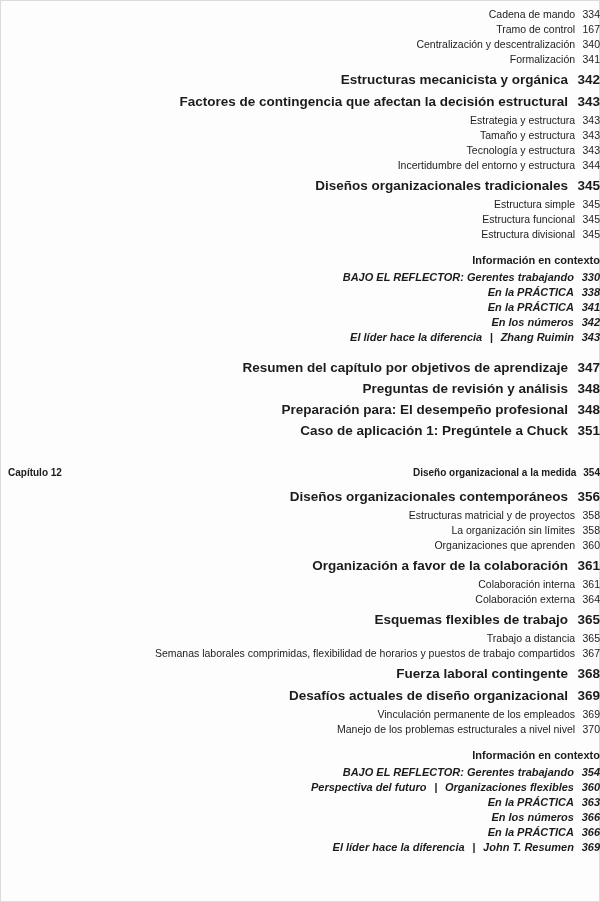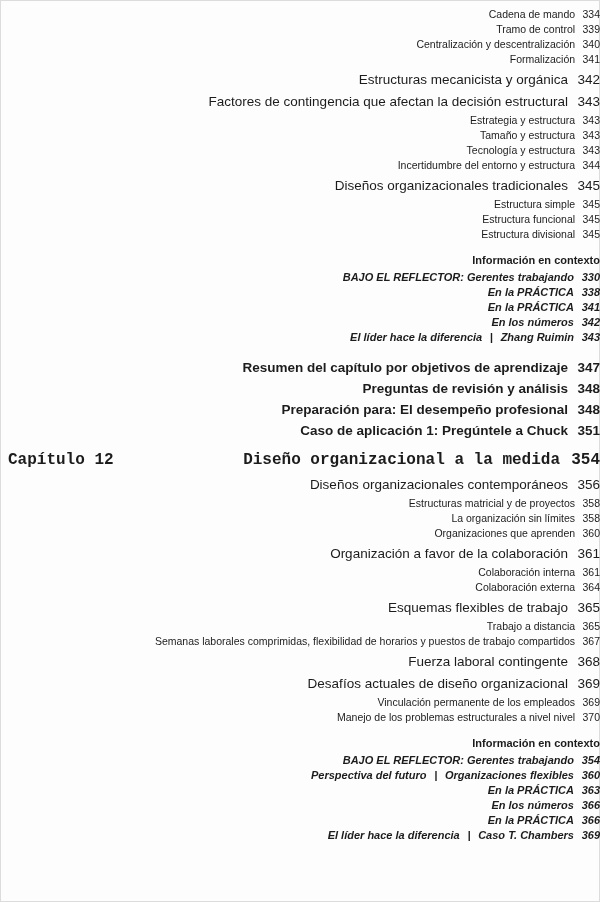--- a/index.html
+++ b/index.html
@@ -30,21 +30,21 @@
     padding-left: 110px;
     font-weight: normal;
   }
   
   .e-section {
     font-size: 13.5px;
     line-height: 18px;
     margin-top: 4px;
     margin-bottom: 2px;
     padding-left: 54px;
-    font-weight: normal;
+    font-weight: bold;
   }
   
   .e-featurehead {
     font-size: 11px;
     line-height: 15px;
     margin-top: 11px;
     margin-bottom: 2px;
     padding-left: 93px;
     font-weight: bold;
   }
@@ -60,43 +60,42 @@
     font-size: 13.5px;
     line-height: 19px;
     margin-top: 2px;
     padding-left: 104px;
     font-weight: bold;
   }
   .e-feature + .e-endmatter { margin-top: 13px; }
   
   .e-chapter {
     position: relative;
-    font-size: 16px;
+    font-size: 10px;
     line-height: 21px;
-    margin-top: 10px;
+    margin-top: 22px;
     margin-bottom: 5px;
     padding-left: 93px;
     font-weight: bold;
-    font-family: Liberation Mono, monospace;
   }
   .chapter-label {
     position: absolute;
     left: 8px;
     top: 0;
   }
   .page-num { margin-left: 0.7em; }
   .sep { margin: 0 0.7em; font-style: italic; }
 </style>
 </head>
 <body>
 
 <div class="page">
   <div>
       <div class="entry e-sub"><span>Cadena de mando</span><span class="page-num">334</span></div>
-      <div class="entry e-sub"><span>Tramo de control</span><span class="page-num">339</span></div>
+      <div class="entry e-sub"><span>Tramo de control</span><span class="page-num">167</span></div>
       <div class="entry e-sub"><span>Centralización y descentralización</span><span class="page-num">340</span></div>
       <div class="entry e-sub"><span>Formalización</span><span class="page-num">341</span></div>
       <div class="entry e-section"><span>Estructuras mecanicista y orgánica</span><span class="page-num">342</span></div>
       <div class="entry e-section"><span>Factores de contingencia que afectan la decisión estructural</span><span class="page-num">343</span></div>
       <div class="entry e-sub"><span>Estrategia y estructura</span><span class="page-num">343</span></div>
       <div class="entry e-sub"><span>Tamaño y estructura</span><span class="page-num">343</span></div>
       <div class="entry e-sub"><span>Tecnología y estructura</span><span class="page-num">343</span></div>
       <div class="entry e-sub"><span>Incertidumbre del entorno y estructura</span><span class="page-num">344</span></div>
       <div class="entry e-section"><span>Diseños organizacionales tradicionales</span><span class="page-num">345</span></div>
       <div class="entry e-sub"><span>Estructura simple</span><span class="page-num">345</span></div>
@@ -126,15 +125,15 @@
       <div class="entry e-section"><span>Fuerza laboral contingente</span><span class="page-num">368</span></div>
       <div class="entry e-section"><span>Desafíos actuales de diseño organizacional</span><span class="page-num">369</span></div>
       <div class="entry e-sub"><span>Vinculación permanente de los empleados</span><span class="page-num">369</span></div>
       <div class="entry e-sub"><span>Manejo de los problemas estructurales a nivel nivel</span><span class="page-num">370</span></div>
       <div class="entry e-featurehead"><span>Información en contexto</span></div>
       <div class="entry e-feature"><span>BAJO EL REFLECTOR: Gerentes trabajando</span><span class="page-num">354</span></div>
       <div class="entry e-feature"><span>Perspectiva del futuro</span><span class="sep">|</span><span>Organizaciones flexibles</span><span class="page-num">360</span></div>
       <div class="entry e-feature"><span>En la PRÁCTICA</span><span class="page-num">363</span></div>
       <div class="entry e-feature"><span>En los números</span><span class="page-num">366</span></div>
       <div class="entry e-feature"><span>En la PRÁCTICA</span><span class="page-num">366</span></div>
-      <div class="entry e-feature"><span>El líder hace la diferencia</span><span class="sep">|</span><span>Caso T. Chambers</span><span class="page-num">369</span></div>
+      <div class="entry e-feature"><span>El líder hace la diferencia</span><span class="sep">|</span><span>John T. Resumen</span><span class="page-num">369</span></div>
     </div>
 </div>
 
 </body></html>

